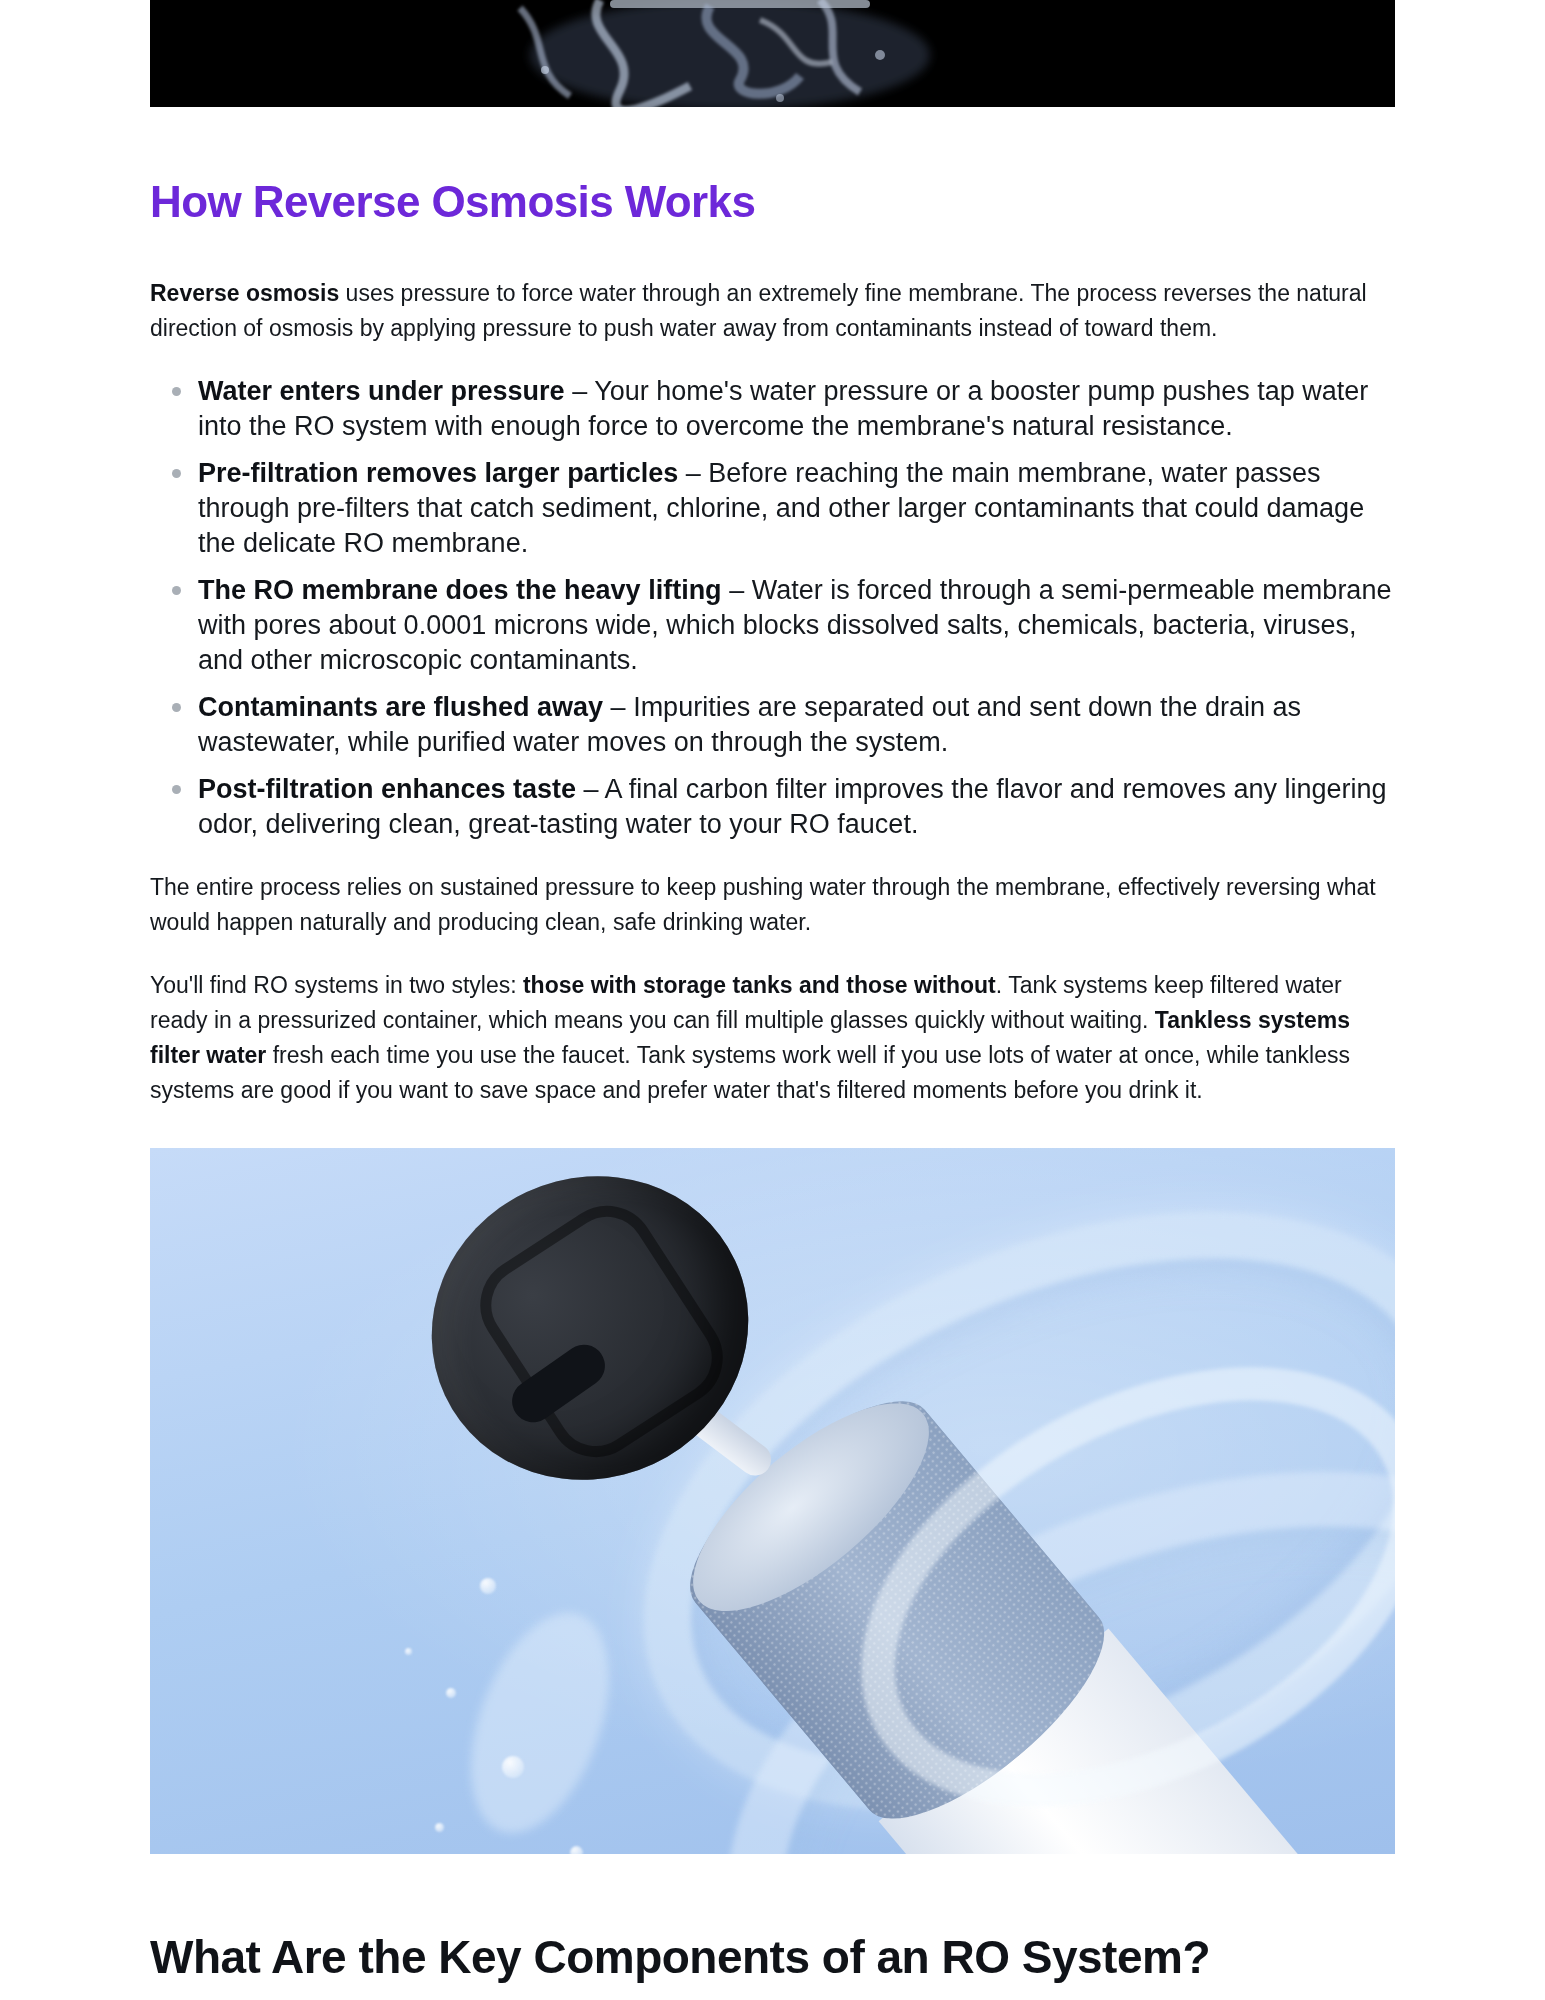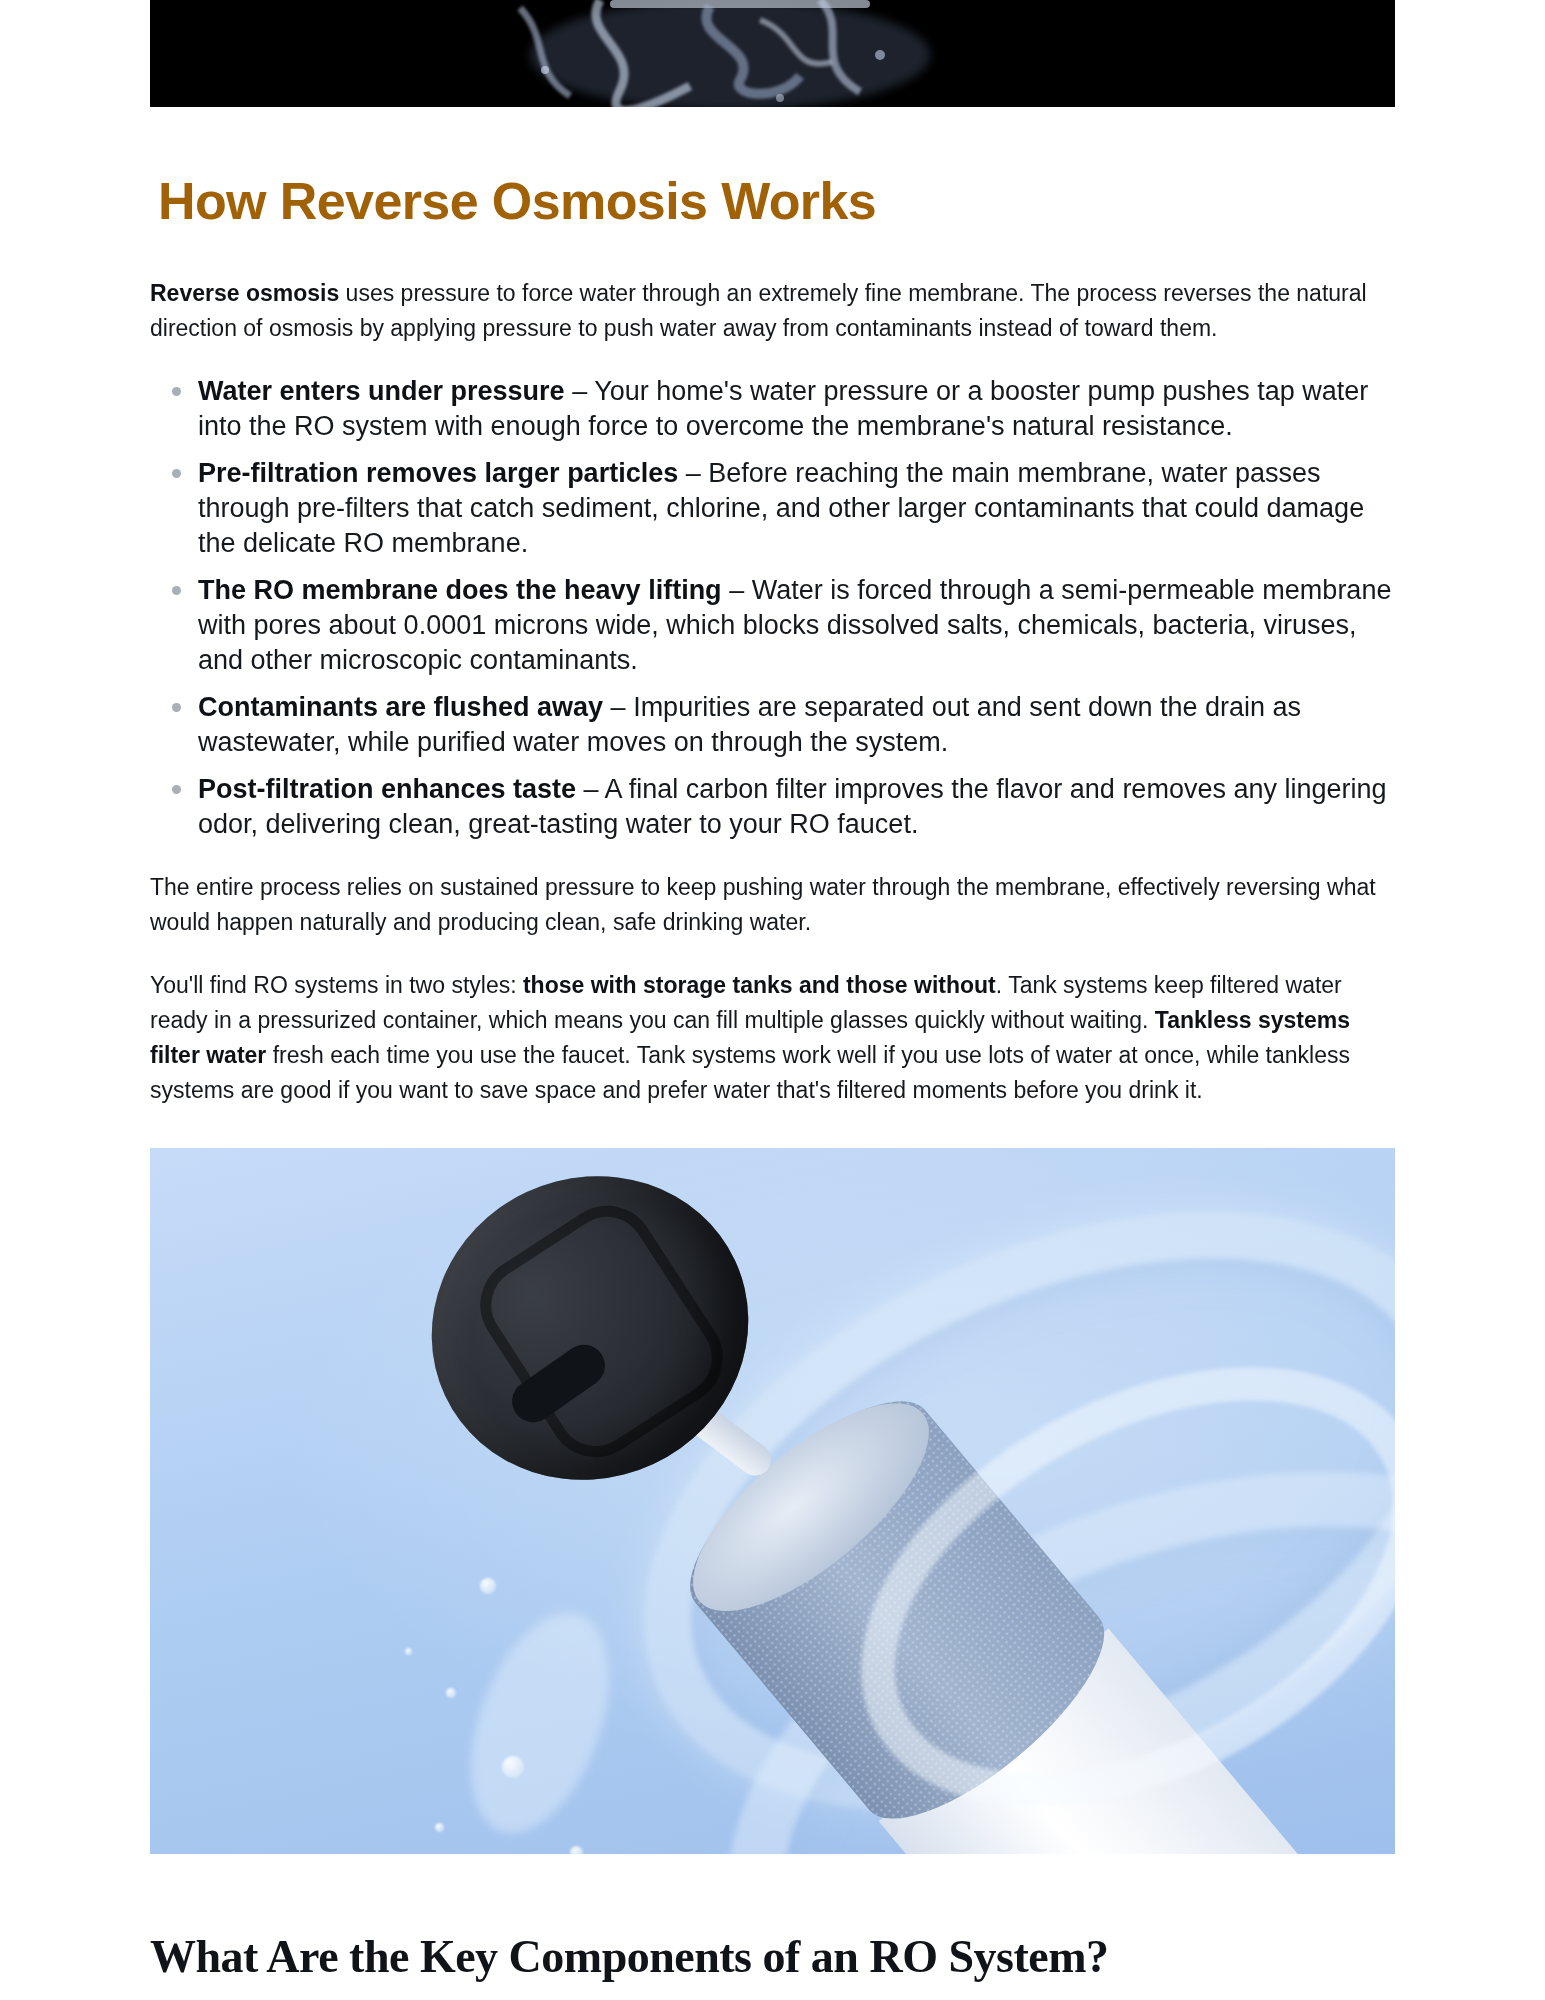--- a/index.html
+++ b/index.html
@@ -12,24 +12,24 @@
   .container{width:1245px;margin:0 auto;position:relative;}
 
   
   .hero{
     height:107px;background:var(--hero-bg,#000);
     position:relative;overflow:hidden;
   }
   .hero svg{position:absolute;left:300px;top:0;}
 
   
-  h1{margin:64px 8px 44px;font-size:52px;line-height:61px;font-weight:700;
-     letter-spacing:-0.6px;color:#a16207;}
+  h1{margin:64px 0 44px;font-size:44px;line-height:61px;font-weight:700;
+     letter-spacing:-0.6px;color:#6d28d9;}
   h2{margin:76px 0 8px;font-size:46px;line-height:54px;font-weight:700;
-     letter-spacing:-0.5px;color:#101318;font-family:Liberation Serif, serif;}
+     letter-spacing:-0.5px;color:#101318;}
   p.body{margin:8px 0 28px;font-size:23px;line-height:35px;}
   p.body strong,.steps strong{font-weight:700;color:#0e1116;}
 
   
   ul.steps{list-style:none;margin:18px 0 28px;padding:0;}
   ul.steps li{position:relative;padding-left:48px;margin-bottom:12px;
               font-size:27px;line-height:35px;}
   ul.steps li:last-child{margin-bottom:16px;}
   .dot{position:absolute;left:22px;top:13px;width:9px;height:9px;border-radius:50%;
        background:var(--bullet,#a9afb6);}

